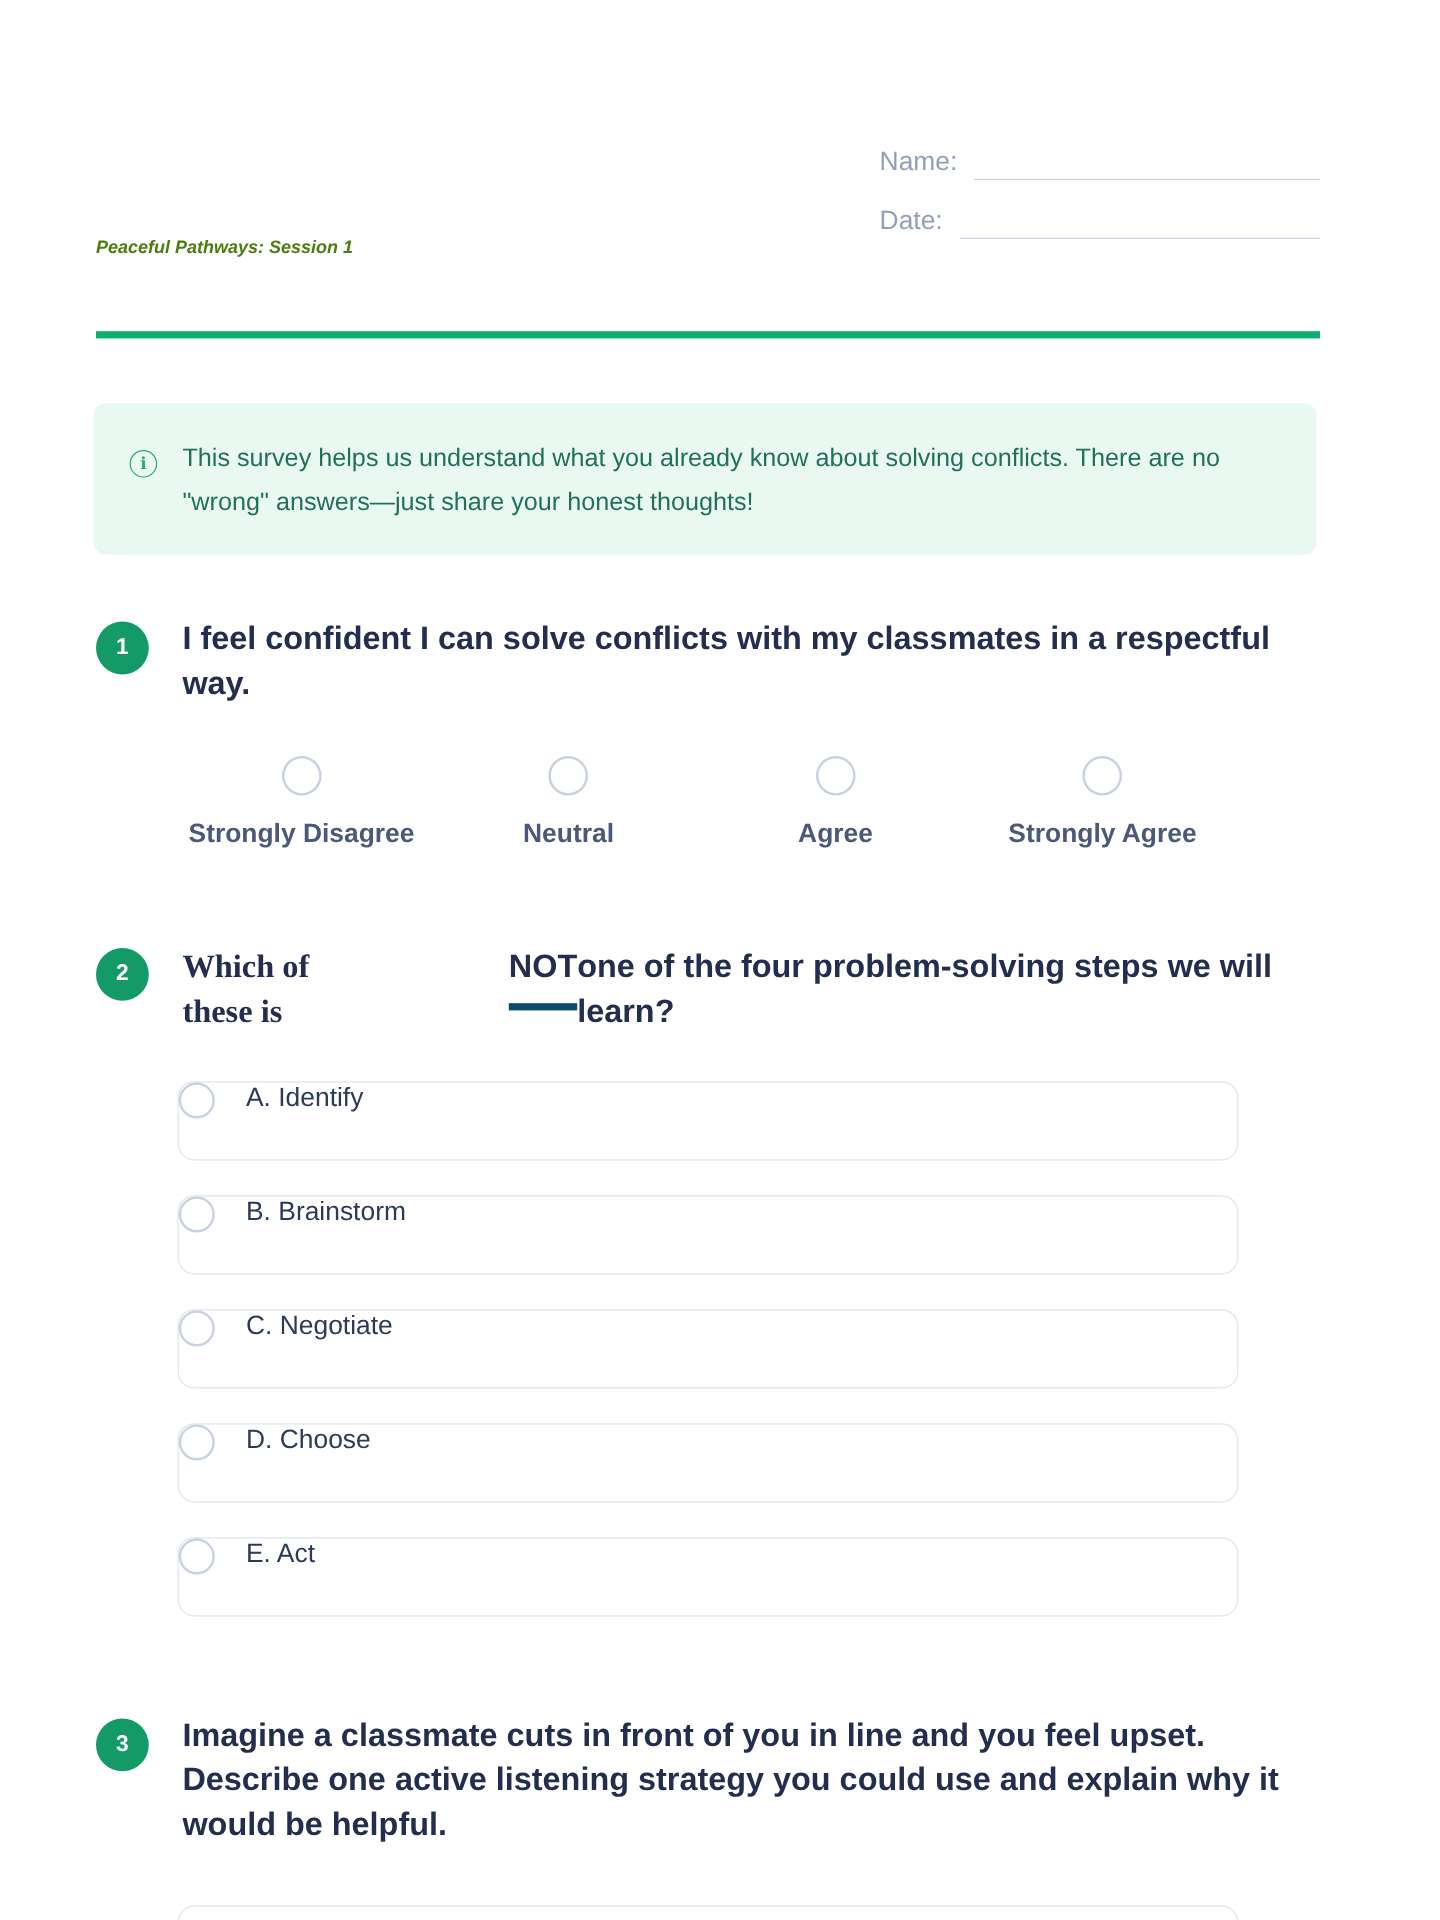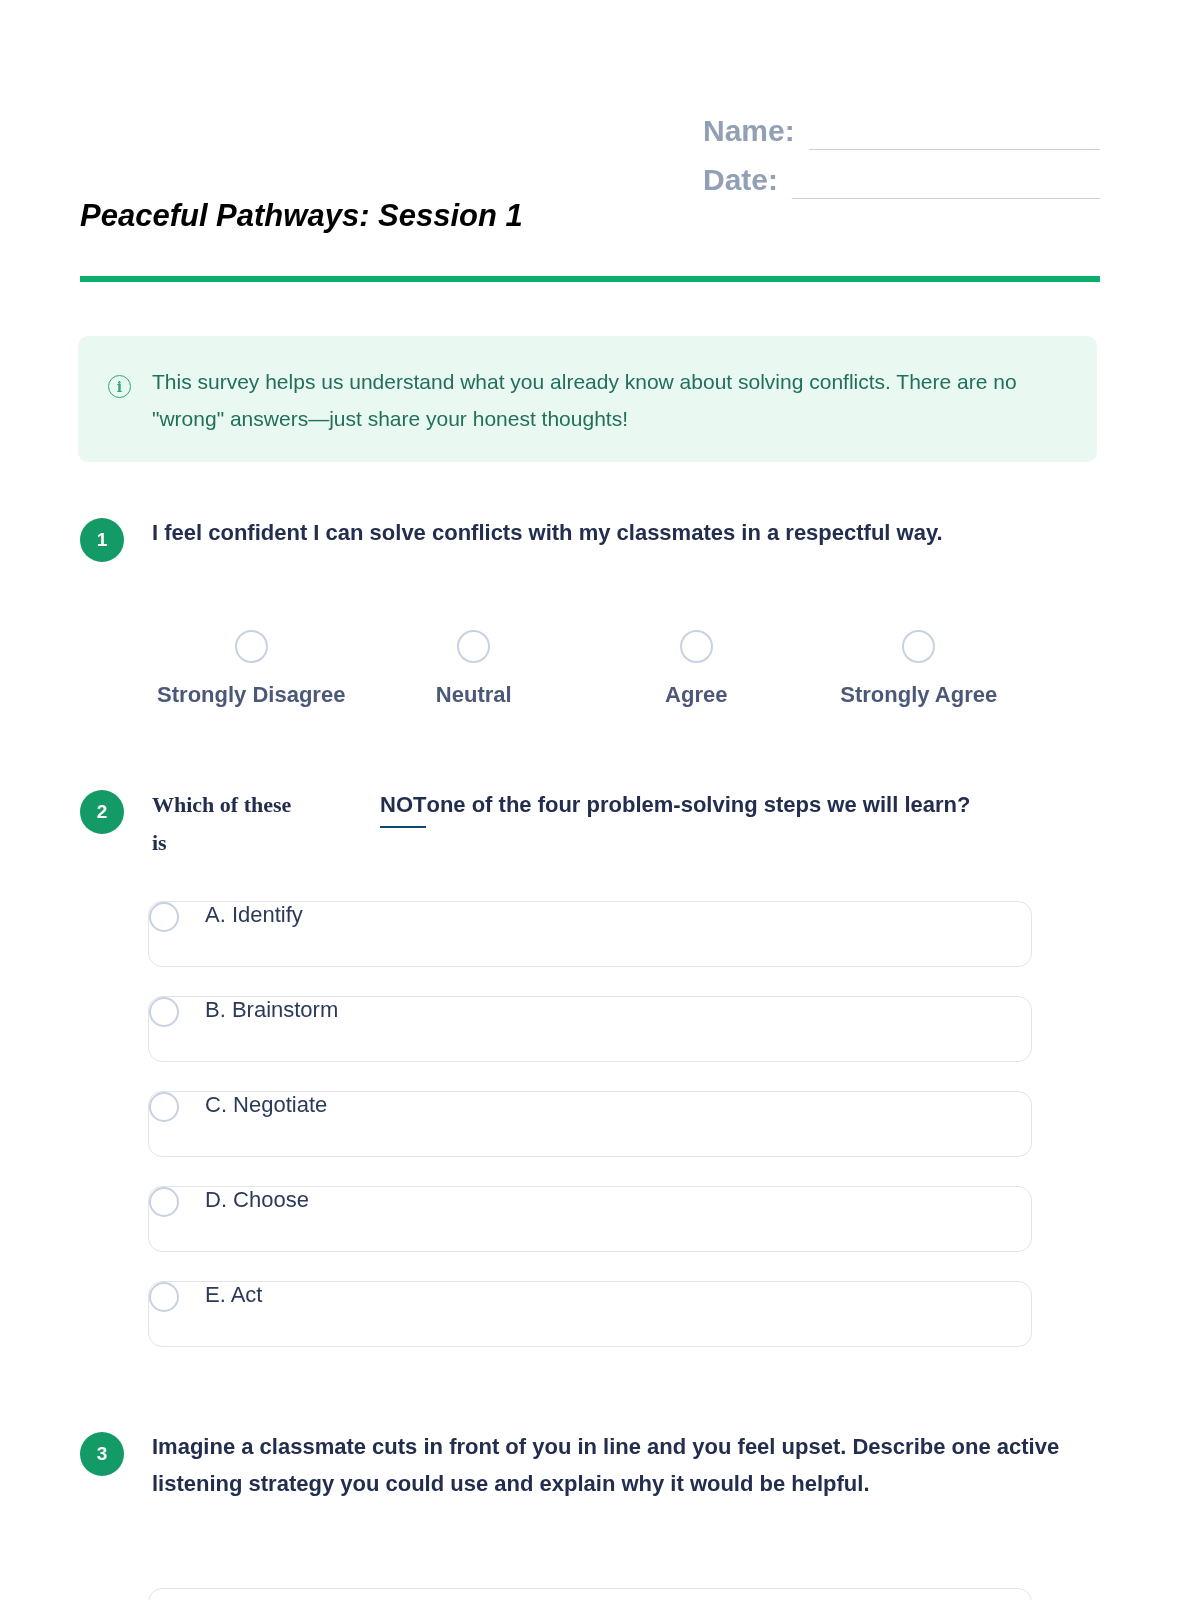--- a/index.html
+++ b/index.html
@@ -22,30 +22,30 @@
   .title-line {
     font-family: "DejaVu Sans", "Liberation Sans", sans-serif;
     font-weight: bold;
     font-size: 44px;
     line-height: 62px;
     letter-spacing: 0.5px;
     color: #0d7a4f;
   }
   .subtitle {
     position: absolute; left: 80px; top: 198px;
-    font-size: 31px;
+    font-size: 15px;
     font-style: italic;
     font-weight: bold;
-    color: #000000;
+    color: #4d7c0f;
   }
   .fill-fields { position: absolute; left: 703px; top: 108px; width: 397px; }
   .fill-row { display: flex; align-items: flex-end; height: 42px; margin-bottom: 7px; }
   .fill-label {
-    font-size: 30px; font-weight: bold; color: #92a0b6;
-    padding-right: 14px; padding-bottom: 2px;
+    font-size: 22px; font-weight: normal; color: #92a0b6;
+    padding-right: 14px; padding-bottom: 2px; margin-left: 30px;
   }
   .fill-line {
     flex: 1; height: 32px;
     border: none; outline: none;
     border-bottom: 1.5px solid #c9d2e0;
     background: transparent;
     font-size: 20px; color: #333;
     font-family: "Liberation Sans", sans-serif;
   }
 
@@ -85,21 +85,21 @@
     width: 44px; height: 44px;
     background: #149a66;
     border-radius: 50%;
     color: #ffffff;
     font-size: 19px; font-weight: bold;
     display: flex; align-items: center; justify-content: center;
   }
   .q-text {
     position: absolute; left: 152px;
     width: 930px;
-    font-size: 22px; line-height: 37px;
+    font-size: 27px; line-height: 37px;
     font-weight: bold;
     color: #232e4f;
   }
 
   
   .likert {
     position: absolute; left: 140px; top: 630px;
     width: 890px;
     display: flex;
   }
@@ -115,23 +115,23 @@
     margin-top: 19px;
     font-size: 22px; font-weight: bold;
     color: #4b5878;
     white-space: nowrap;
   }
 
   
   .q2-flex { display: flex; align-items: flex-start; line-height: 38px; }
   .q2-part1 { width: 152px; flex: none; font-family: Liberation Serif, serif; }
   .q2-not {
-    flex: none; margin-left: 76px;
-    border-bottom: 2px solid #0c4a6e;
-    padding-bottom: 2px;
+    flex: none; margin-left: 120px;
+    border-bottom: 6px solid #0c4a6e;
+    padding-bottom: 12px;
   }
   .q2-part2 { flex: 1; }
 
   
   .options { position: absolute; left: 148px; top: 901px; width: 884px; }
   .option-card {
     height: 66px; margin-bottom: 29px;
     background: #ffffff;
     border: 1.5px solid #dfe4ed;
     border-radius: 14px;

